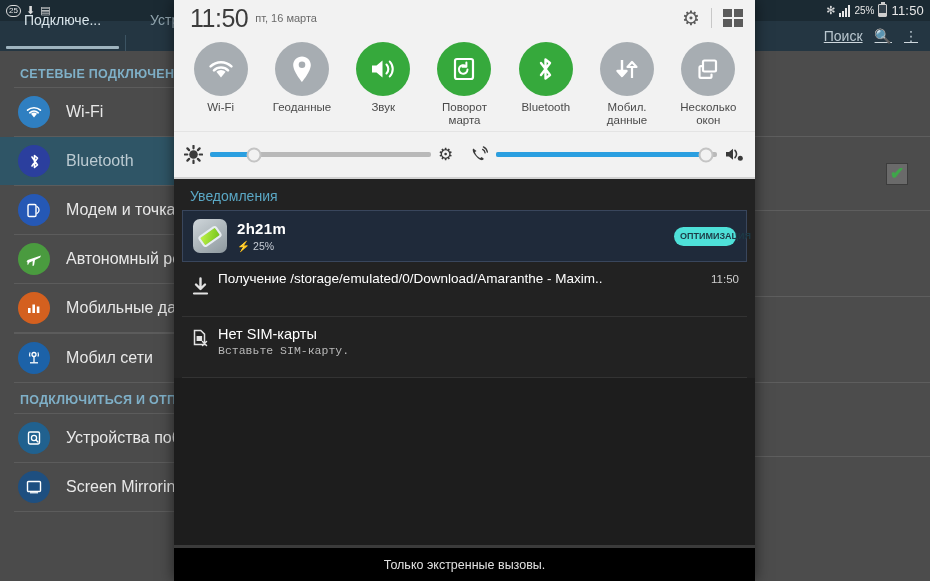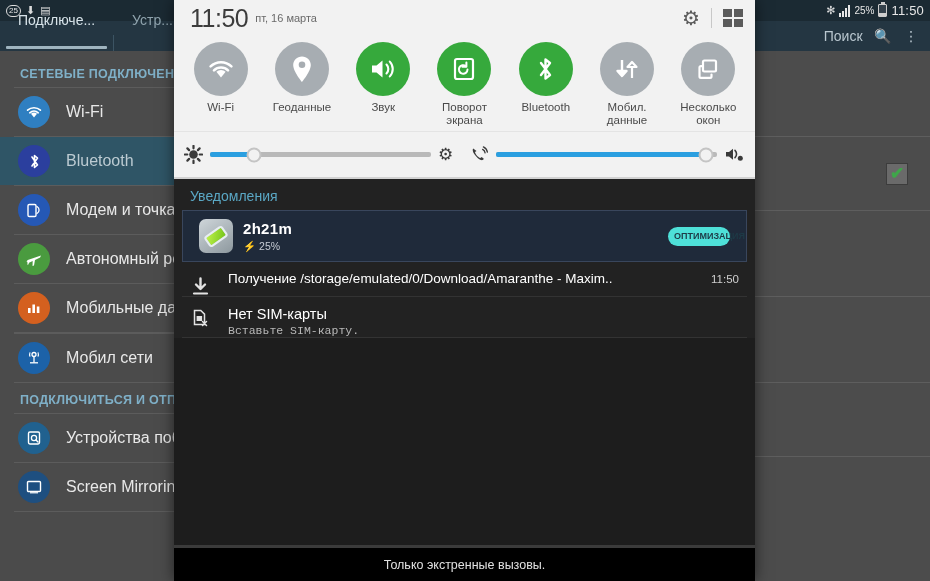--- a/index.html
+++ b/index.html
@@ -41,30 +41,30 @@
   .sig-bars i:nth-child(1){height:4px}.sig-bars i:nth-child(2){height:6px}
   .sig-bars i:nth-child(3){height:9px}.sig-bars i:nth-child(4){height:12px}
 
   .bg-actionbar {
     position: absolute; top: 21px; left: 0; width: 930px; height: 30px;
     background: #243642; display: flex; align-items: center;
     color: #cfd8dd; font-size: 14px;
   }
   .bg-tabs { display: flex; align-items: flex-end; height: 30px; }
   .bg-tab {
-    padding: 0 18px; height: 46px; line-height: 30px;
+    padding: 0 24px; height: 46px; line-height: 30px;
     color: #8fa3ad; font-size: 14px; position: relative; white-space: nowrap;
   }
   .bg-tab.active { color: #d8e4ea; }
   .bg-tab.active:after {
     content: ""; position: absolute; left: 6px; right: 6px; bottom: 2px;
     height: 3px; background: #9fb4bf; border-radius: 1px;
   }
   .bg-tab-sep { width: 1px; height: 16px; background: #3c5463; }
-  .bg-ab-right { margin-left: auto; display: flex; align-items: flex-start; gap: 12px; padding-right: 12px; }
+  .bg-ab-right { margin-left: auto; display: flex; align-items: flex-start; gap: 12px; padding-right: 12px; text-decoration: underline; }
   .bg-ab-search { color: #b9c7cf; font-size: 14px; display: flex; align-items: center; gap: 8px; }
 
   .bg-body { position: absolute; top: 51px; left: 0; right: 0; bottom: 0; display: flex; }
 
   .settings-sidebar {
     width: 300px; background: #4b4b4b; padding-top: 6px;
     border-right: 1px solid #5a5a5a; flex: 0 0 300px;
   }
   .sb-section {
     color: #7fb0c8; font-size: 12.5px; font-weight: bold;
@@ -157,21 +157,21 @@
   }
   .notif-title {
     color: #5aa7c4; font-size: 14px; padding: 9px 16px 6px 16px;
     background: #222222;
   }
   .notif-area { background: #222222; padding: 0 8px 0 8px; }
 
   .notif-card-batt {
     background: #1f2a3a; border: 1px solid #39465c;
     display: flex; align-items: center; gap: 10px;
-    padding: 8px 16px; min-height: 52px;
+    padding: 8px 10px; min-height: 52px;
   }
   .batt-icon {
     width: 34px; height: 34px; border-radius: 7px;
     background: linear-gradient(145deg,#cfd6da,#8d989e);
     display: flex; align-items: center; justify-content: center;
     position: relative; flex: 0 0 34px;
   }
   .batt-icon .cell {
     width: 22px; height: 13px; border-radius: 3px;
     background: linear-gradient(135deg,#bff24a,#74c41a);
@@ -180,22 +180,22 @@
   .batt-txt { display: flex; flex-direction: column; gap: 3px; }
   .batt-main { color: #ffffff; font-size: 15px; font-weight: bold; letter-spacing: .3px; }
   .batt-sub { color: #c6ccd4; font-size: 10.5px; display: flex; align-items: center; gap: 3px; }
   .opt-pill {
     margin-left: auto; background: #4ee0d8; color: #1d3a46;
     border-radius: 13px; font-size: 9px; font-weight: bold;
     padding: 4px 6px; width: 62px; text-align: center; line-height: 11px;
   }
 
   .notif-row {
-    display: flex; align-items: flex-start; gap: 14px;
-    padding: 9px 8px 0 10px; border-bottom: 1px solid #333333;
+    display: flex; align-items: flex-start; gap: 4px;
+    padding: 9px 8px 20px 10px; border-bottom: 1px solid #333333;
     background: #222222;
   }
   .dl-icon { color: #e3e3e3; font-size: 19px; padding-top: 6px; width: 22px; text-align: center; flex: 0 0 22px; }
   .dl-body { flex: 1; min-width: 0; }
   .dl-line1 { display: flex; align-items: baseline; gap: 8px; }
   .dl-title {
     color: #ffffff; font-size: 13.5px; white-space: nowrap;
     overflow: hidden; text-overflow: clip; flex: 1; min-width: 0;
   }
   .dl-time { color: #cfcfcf; font-size: 11.5px; flex: 0 0 auto; }
@@ -432,21 +432,21 @@
         </div>
 
         <div class="toggle">
           <span class="tg-circle tg-on">
             <svg width="26" height="26" viewBox="0 0 26 26">
                 <rect x="4" y="3" width="18" height="20" rx="2" stroke="#fff" stroke-width="2.2" fill="none"></rect>
                 <path d="M16.5 13.5a4.3 4.3 0 1 1-1.6-3.4" stroke="#fff" stroke-width="2" fill="none" stroke-linecap="round"></path>
                 <path d="M15.4 6.6v4.1h-4.1" stroke="#fff" stroke-width="2" fill="none" stroke-linecap="round" stroke-linejoin="round"></path>
               </svg>
           </span>
-          <span class="tg-label">Поворот экрана</span>
+          <span class="tg-label">Поворот марта</span>
         </div>
 
         <div class="toggle">
           <span class="tg-circle tg-on">
             <svg width="19" height="28" viewBox="0 0 19 28">
                 <path d="M5 8 L14 20 L9.5 23.5 V4.5 L14 8 L5 20" stroke="#fff" stroke-width="2.4" fill="none" stroke-linejoin="round" stroke-linecap="round"></path>
               </svg>
           </span>
           <span class="tg-label">Bluetooth</span>
         </div>

